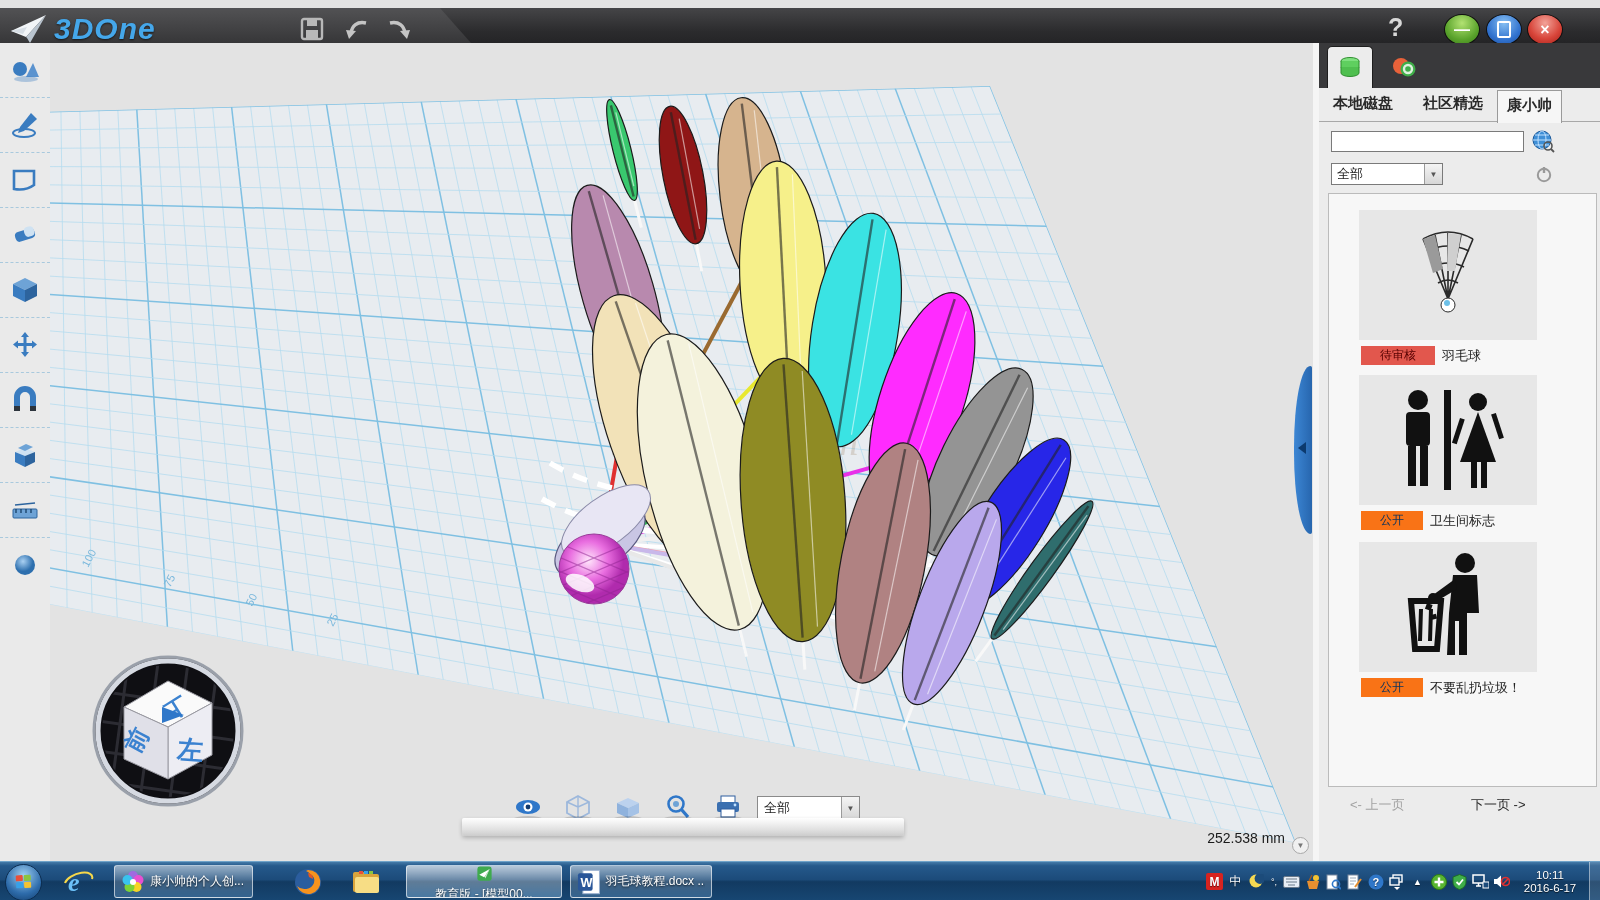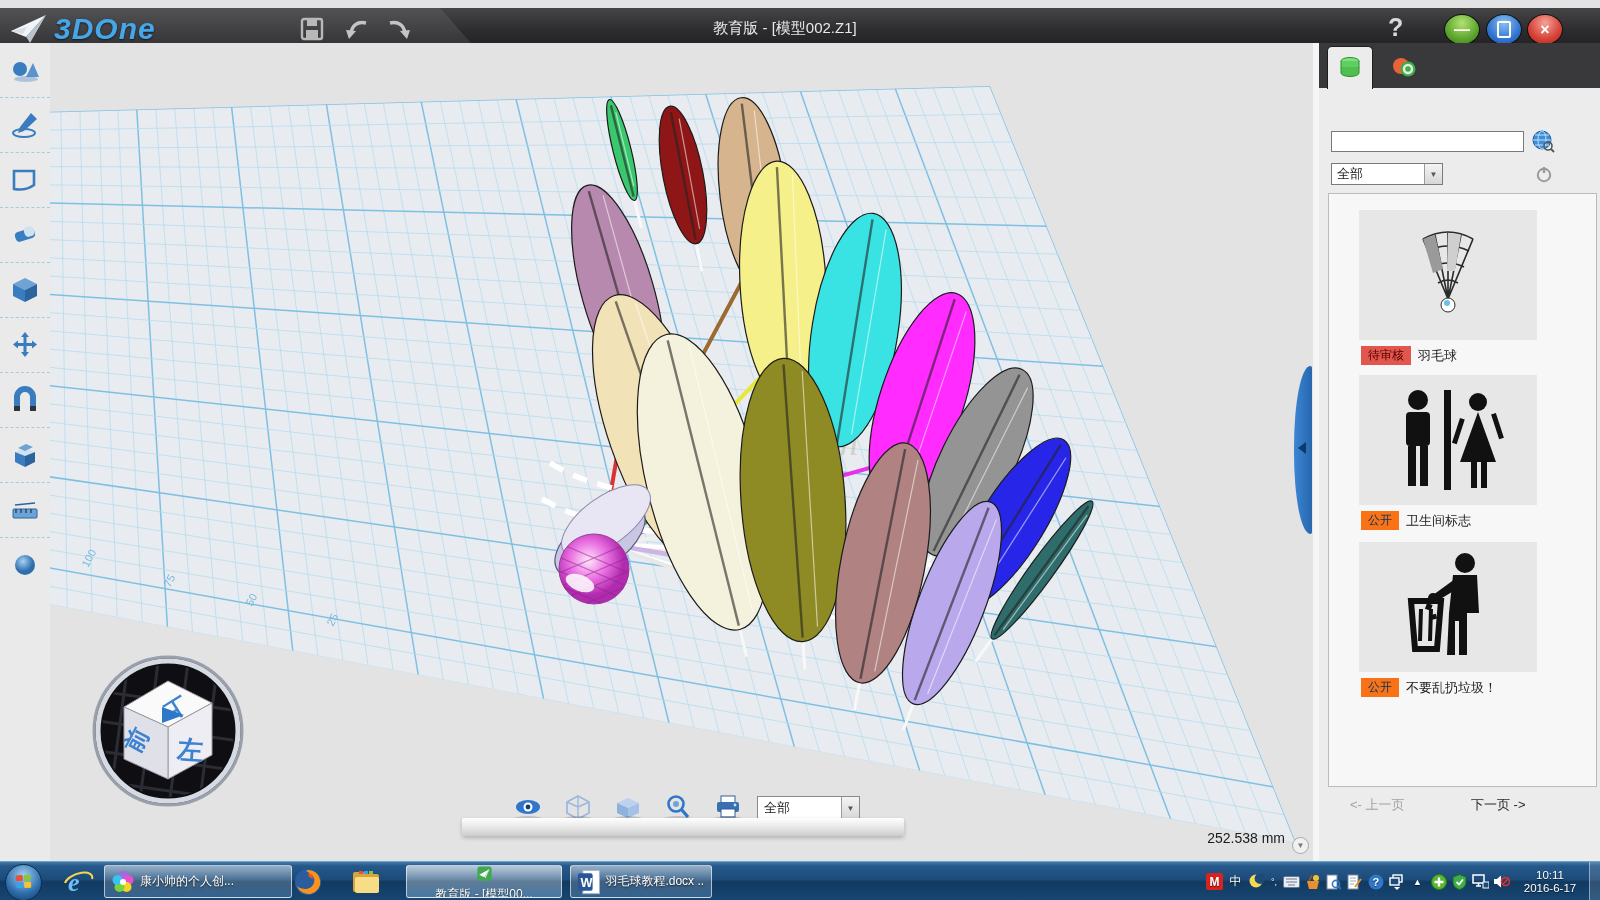--- a/index.html
+++ b/index.html
@@ -77,21 +77,21 @@
   .globe-btn{position:absolute;left:212px;top:86px;width:24px;height:24px;cursor:pointer;}
   .filt{position:absolute;left:12px;top:120px;width:112px;height:22px;background:#fff;
     border:1px solid #7a7a7a;font-size:13px;color:#222;display:flex;align-items:center;box-sizing:border-box;}
   .filt span.val{padding-left:5px;flex:1;}
   .power-btn{position:absolute;left:216px;top:122px;width:18px;height:18px;cursor:pointer;}
   .listbox{position:absolute;left:9px;top:150px;width:269px;height:594px;background:#f7f7f7;
     border:1px solid #bbb;box-sizing:border-box;overflow:hidden;}
   .thumb{position:absolute;left:30px;width:178px;height:130px;background:#e7e7e7;cursor:pointer;
     display:flex;align-items:center;justify-content:center;}
   .ilabel{position:absolute;left:32px;height:17px;font-size:13px;color:#222;display:flex;gap:7px;align-items:center;}
-  .badge{padding:1px 7px;font-size:12px;}
+  .badge{padding:1px 19px;font-size:12px;}
   .badge.review{background:#e2574d;color:#550000;}
   .badge.public{background:#f97316;color:#08325e;}
   .pager-prev{position:absolute;left:31px;top:753px;font-size:13px;color:#a3a3a3;cursor:pointer;}
   .pager-next{position:absolute;left:152px;top:753px;font-size:13px;color:#2a2a2a;cursor:pointer;}
   .rfooter{position:absolute;left:9px;top:786px;width:269px;height:27px;
     background:linear-gradient(#fbfbfb,#d8d8d8);border:1px solid #999;box-sizing:border-box;
     font-size:13px;color:#111;display:flex;align-items:center;justify-content:center;cursor:pointer;}
   
   .taskbar{position:absolute;left:0;top:861px;width:1600px;height:39px;
     background:linear-gradient(180deg,#447aa8 0%,#25598b 10%,#1c4b7a 46%,#123a61 52%,#174672 100%);
@@ -146,21 +146,20 @@
         <path d="M24,8 C15,6 10,11 9,18" fill="none" stroke="#c4c4c4" stroke-width="3.4"></path>
         <polygon points="4,15 14,16 7,24" fill="#c4c4c4"></polygon>
       </svg>
     </span>
     <span class="tb-ico" style="left:384px">
       <svg width="30" height="30" viewBox="0 0 30 30">
         <path d="M6,8 C15,6 20,11 21,18" fill="none" stroke="#c4c4c4" stroke-width="3.4"></path>
         <polygon points="26,15 16,16 23,24" fill="#c4c4c4"></polygon>
       </svg>
     </span>
-    <div class="tb-title">教育版 - [模型002.Z1]</div>
     <div class="tb-help">?</div>
     <div class="winbtn min">—</div>
     <div class="winbtn max">
         <span class="maxglyph"></span>
       </div>
     <div class="winbtn close">×</div>
   </div>
 
   <div class="ltoolbar">
     <div class="ltool">
@@ -545,20 +544,25 @@
         </svg>
       </div>
       <div class="icontab" style="left:64px">
         <svg width="28" height="26" viewBox="0 0 28 26">
           <circle cx="10" cy="12" r="8" fill="#e8623a"></circle>
           <circle cx="17" cy="15" r="7.5" fill="#3fae49"></circle>
           <circle cx="17" cy="15" r="4" fill="none" stroke="#dff0df" stroke-width="2.4"></circle>
         </svg>
       </div>
     </div>
+    <div class="texttabs">
+      <span class="texttab" style="left:14px">本地磁盘</span>
+      <span class="texttab" style="left:104px">社区精选</span>
+      <span class="texttab selected" style="left:178px">康小帅</span>
+    </div>
     <div class="searchrow">
       <input type="text" value="" style="">
     </div>
     <div class="globe-btn">
       <svg width="24" height="24" viewBox="0 0 24 24">
         <circle cx="11" cy="11" r="9" fill="#3f8fd6" stroke="#1d5a9a"></circle>
         <ellipse cx="11" cy="11" rx="4" ry="9" fill="none" stroke="#bfe0ff"></ellipse>
         <path d="M2,11 h18 M4,6 h14 M4,16 h14" stroke="#bfe0ff" stroke-width="1"></path>
         <circle cx="17" cy="17" r="4" fill="none" stroke="#555" stroke-width="1.6"></circle>
         <path d="M20,20 L23,23" stroke="#555" stroke-width="1.8"></path>
@@ -645,21 +649,21 @@
         <i style="background:#38a1e8"></i>
           <i style="background:#f5c332"></i>
       </span>
     </div>
     <div class="taskico" style="left:58px">
       <svg width="32" height="30" viewBox="0 0 32 30">
         <text x="6" y="24" font-size="26" font-weight="bold" font-style="italic" fill="#6cc0f7" font-family="Liberation Serif,serif">e</text>
         <path d="M3,16 a14,7 -20 1 1 27,-4" fill="none" stroke="#f7d84a" stroke-width="2"></path>
       </svg>
     </div>
-    <div class="taskbtn" style="left:104px;width:188px">
+    <div class="taskbtn" style="left:114px;width:139px">
       <svg width="24" height="24" viewBox="0 0 24 24">
         <circle cx="12" cy="6" r="5" fill="#a06ae0"></circle>
           <circle cx="17.5" cy="10" r="5" fill="#e84fd0"></circle>
         <circle cx="15.5" cy="17" r="5" fill="#f5d327"></circle>
           <circle cx="8.5" cy="17" r="5" fill="#7ad338"></circle>
         <circle cx="6.5" cy="10" r="5" fill="#39c3ef"></circle>
           <circle cx="12" cy="12" r="3" fill="#fff"></circle>
       </svg>
       <span>康小帅的个人创...</span>
     </div>

